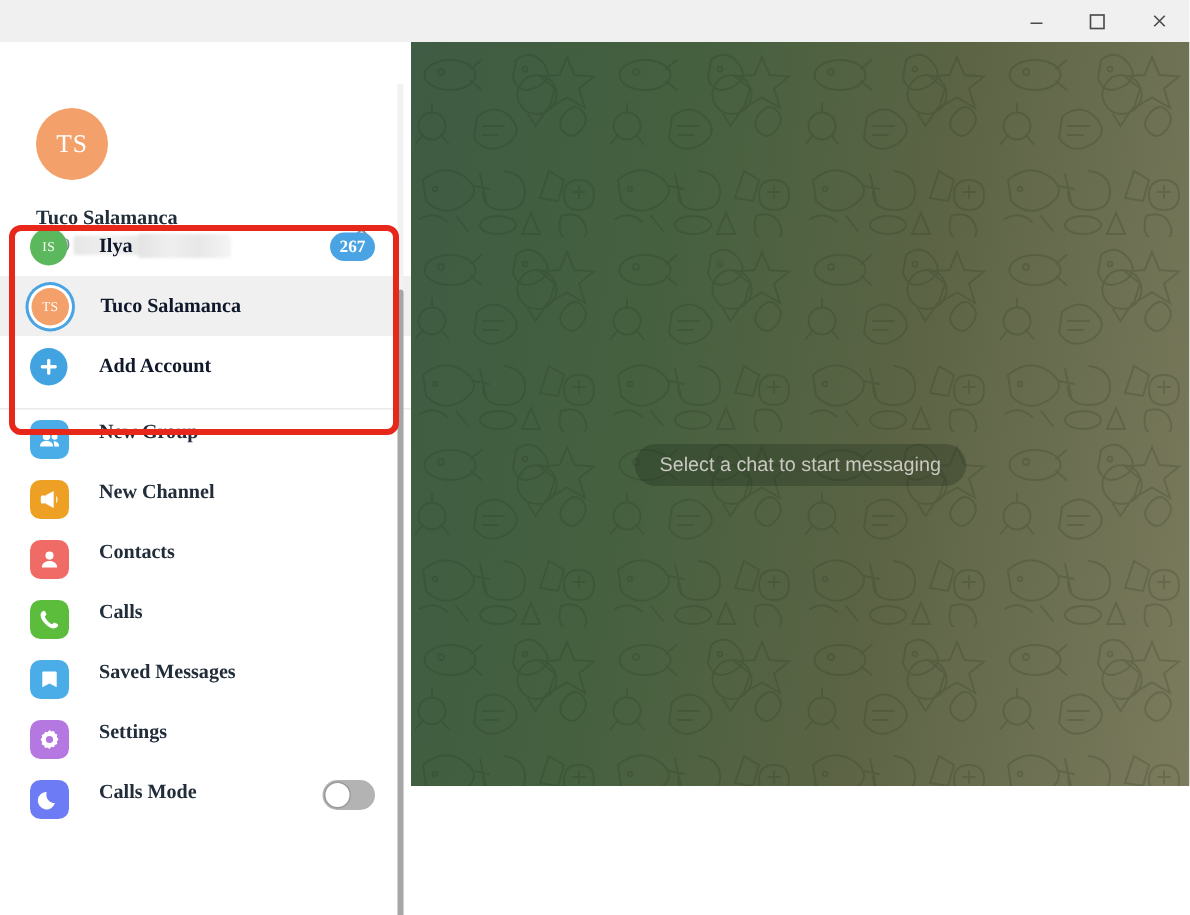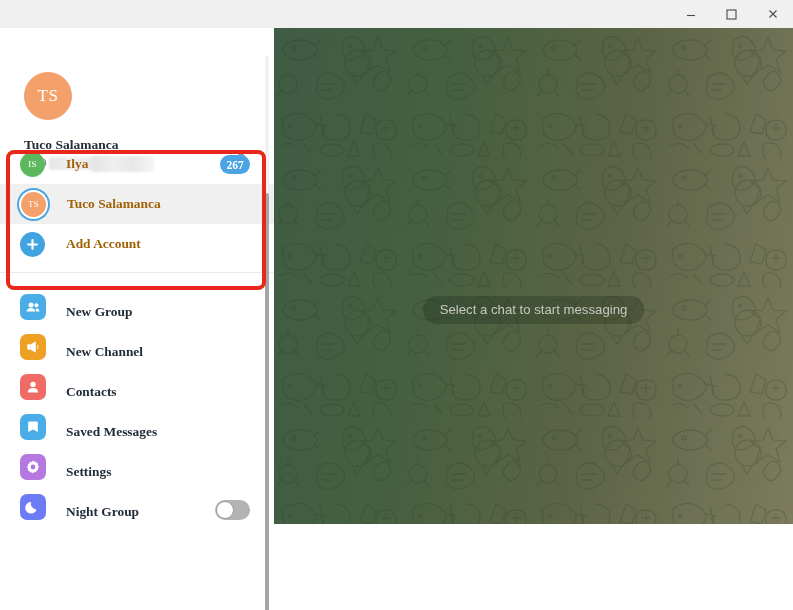--- a/index.html
+++ b/index.html
@@ -106,21 +106,21 @@
     display: flex; align-items: center; justify-content: center;
     color: #fff; font-size: 9px; letter-spacing: .3px;
     flex: 0 0 auto;
   }
   .acct-av.ringed {
     box-shadow: 0 0 0 2px #ffffff, 0 0 0 4px #4aa3e2;
     margin-left: 1px;
   }
   .acct-name {
     margin-left: 21px;
-    font-size: 13.4px; font-weight: bold; color: #a16207;
+    font-size: 13.4px; font-weight: bold; color: #0f172a;
     display: flex; align-items: center;
   }
   .redact-name {
     display: inline-block;
     width: 62px; height: 16px; margin-left: 4px;
     background: linear-gradient(90deg,#e3e3e3,#efefef 35%,#e7e7e7 65%,#f5f5f5);
     border-radius: 2px;
     filter: blur(1.2px);
   }
   .badge {
@@ -138,21 +138,21 @@
     background: #41a4e0;
     display: flex; align-items: center; justify-content: center;
     flex: 0 0 auto;
   }
 
   .divider { height: 1px; background: #ebebeb; margin: 8px 0 7px; }
 
   
   .menu-row {
     height: 40px;
-    display: flex; align-items: flex-end;
+    display: flex; align-items: flex-start;
     padding-left: 20px;
     cursor: default;
   }
   .mi-icon {
     width: 26px; height: 26px; border-radius: 7px;
     display: flex; align-items: center; justify-content: center;
     flex: 0 0 auto;
   }
   .menu-label {
     margin-left: 20px;
@@ -311,20 +311,28 @@
       <div class="menu-row">
         <div class="mi-icon" style="background:#f06b65">
           <svg width="16" height="16" viewBox="0 0 16 16" fill="#fff">
             <circle cx="8" cy="5.4" r="2.7"></circle>
             <path d="M2.9 13.4c0-2.9 2.3-4.4 5.1-4.4s5.1 1.5 5.1 4.4z"></path>
           </svg>
         </div>
         <div class="menu-label">Contacts</div>
       </div>
 
+      <div class="menu-row">
+        <div class="mi-icon" style="background:#5cbd3c">
+          <svg width="16" height="16" viewBox="0 0 16 16" fill="#fff">
+            <path d="M4.3 2.2c.7 0 1.3 1.3 1.6 2.2.2.7-.6 1.2-.9 1.6-.3.5 1 2.2 1.9 3.1.9.9 2.6 2.2 3.1 1.9.4-.3.9-1.1 1.6-.9.9.3 2.2.9 2.2 1.6 0 1-1.5 2.3-2.8 2.3C7.4 14 2 8.6 2 5 2 3.7 3.3 2.2 4.3 2.2z"></path>
+          </svg>
+        </div>
+        <div class="menu-label">Calls</div>
+      </div>
 
       <div class="menu-row">
         <div class="mi-icon" style="background:#4aade8">
           <svg width="16" height="16" viewBox="0 0 16 16" fill="#fff">
             <path d="M4 2.6h8c.5 0 .8.4.8.9v9.6L8 10.6l-4.8 2.5V3.5c0-.5.3-.9.8-.9z"></path>
           </svg>
         </div>
         <div class="menu-label">Saved Messages</div>
       </div>
 
@@ -337,21 +345,21 @@
         </div>
         <div class="menu-label">Settings</div>
       </div>
 
       <div class="menu-row row-rel">
         <div class="mi-icon" style="background:#6d7cf5">
           <svg width="16" height="16" viewBox="0 0 16 16" fill="#fff">
             <path d="M11.6 10.4A5.6 5.6 0 0 1 6.2 3a5.8 5.8 0 1 0 5.4 7.4z"></path>
           </svg>
         </div>
-        <div class="menu-label">Night Group</div>
+        <div class="menu-label">Calls Mode</div>
         <div class="toggle">
           <div class="knob"></div>
         </div>
       </div>
     </div>
 
     <div class="scrollbar-track"></div>
     <div class="scrollbar"></div>
   </div>
 

